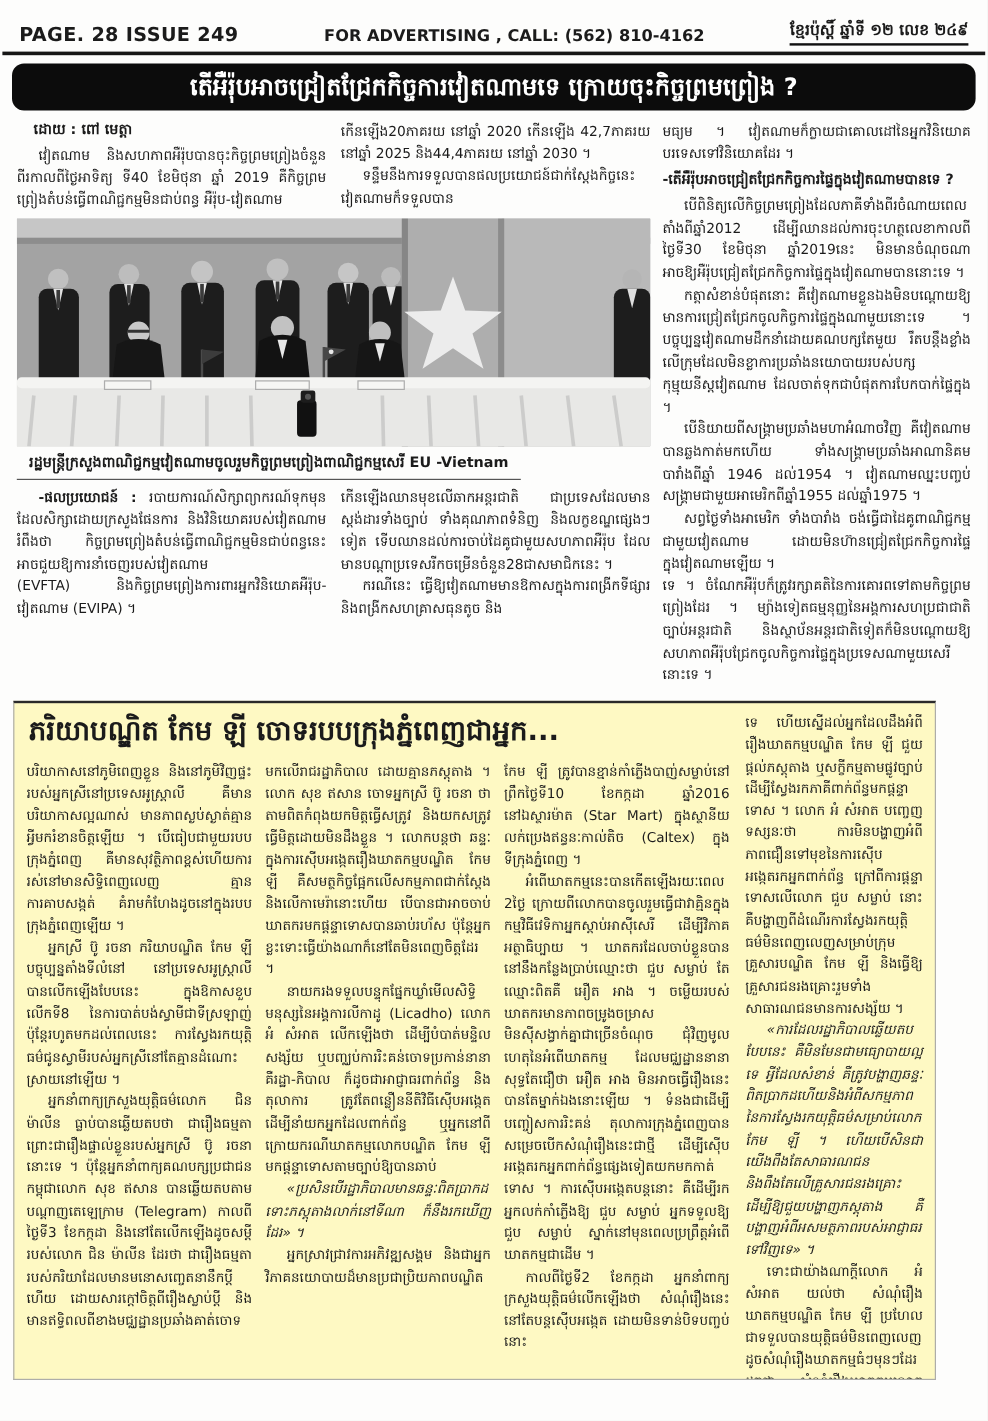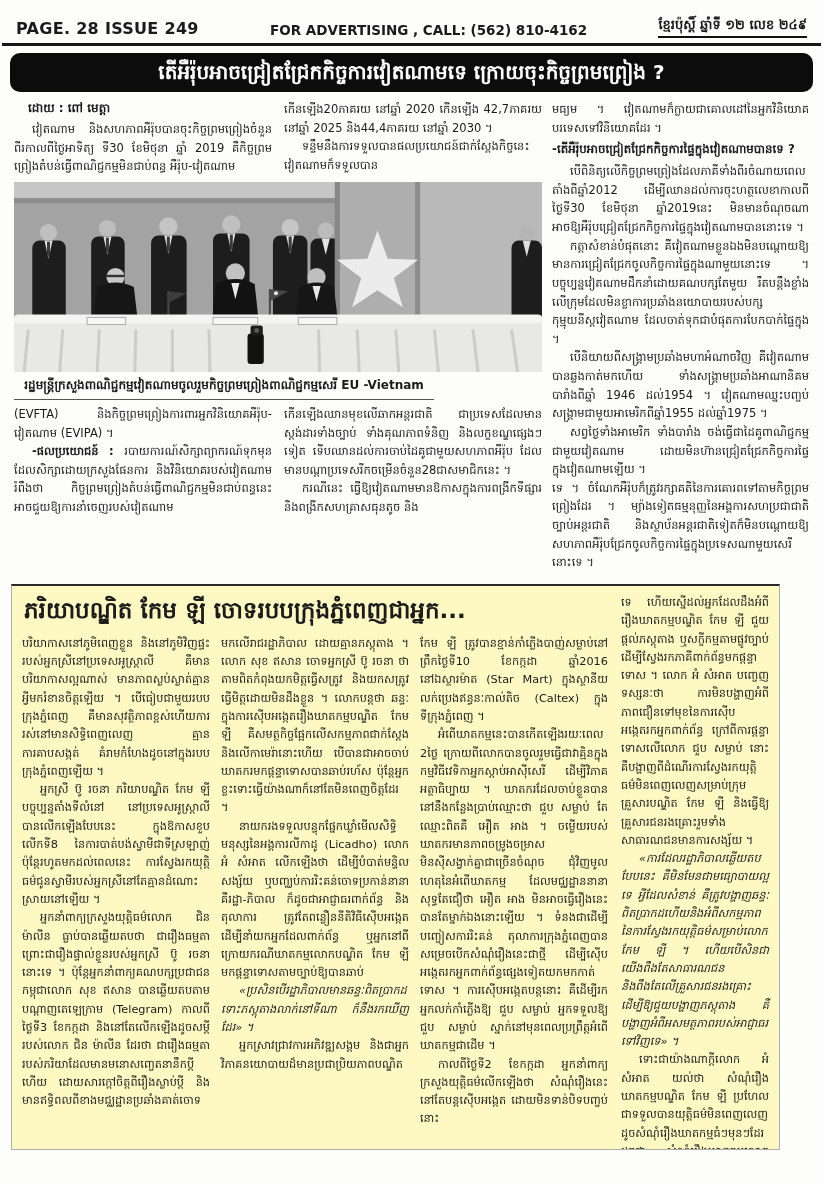--- a/index.html
+++ b/index.html
@@ -59,21 +59,21 @@
   </div>
 
   <div class="banner">តើអឺរ៉ុបអាចជ្រៀតជ្រែកកិច្ចការវៀតណាមទេ  ក្រោយចុះកិច្ចព្រមព្រៀង ?</div>
 
   <div class="art1">
     <div class="art1-left">
 
       <div class="art1-toprow">
         <div class="c">
           <p class="byline">ដោយ : ពៅ មេត្តា</p>
-          <p class="body">វៀតណាម និងសហភាពអឺរ៉ុបបានចុះកិច្ចព្រមព្រៀងចំនួនពីរកាលពីថ្ងៃអាទិត្យ ទី30 ខែមិថុនា ឆ្នាំ 2019 គឺកិច្ចព្រមព្រៀងតំបន់ធ្វើពាណិជ្ជកម្មមិនជាប់ពន្ធ អឺរ៉ុប-វៀតណាម</p>
+          <p class="body">វៀតណាម និងសហភាពអឺរ៉ុបបានចុះកិច្ចព្រមព្រៀងចំនួនពីរកាលពីថ្ងៃអាទិត្យ ទី40 ខែមិថុនា ឆ្នាំ 2019 គឺកិច្ចព្រមព្រៀងតំបន់ធ្វើពាណិជ្ជកម្មមិនជាប់ពន្ធ អឺរ៉ុប-វៀតណាម</p>
         </div>
         <div class="c">
           <p class="body noindent">កើនឡើង20ភាគរយ នៅឆ្នាំ 2020 កើនឡើង 42,7ភាគរយ នៅឆ្នាំ 2025 និង44,4ភាគរយ នៅឆ្នាំ 2030 ។</p>
           <p class="body">ទន្ទឹមនឹងការទទួលបានផលប្រយោជន៍ជាក់ស្តែងកិច្ចនេះ វៀតណាមក៏ទទួលបាន</p>
         </div>
       </div>
 
       <figure class="photo">
         <svg viewBox="0 0 520 188" preserveAspectRatio="none">
 
@@ -183,22 +183,22 @@
             <rect x="230" y="150" width="16" height="30" rx="3" fill="#111"></rect>
             <rect x="233" y="142" width="12" height="10" rx="2" fill="#1c1c1c"></rect>
             <circle cx="239" cy="147" r="2.5" fill="#555"></circle>
           </g>
         </svg>
         <figcaption>រដ្ឋមន្ត្រីក្រសួងពាណិជ្ជកម្មវៀតណាមចូលរួមកិច្ចព្រមព្រៀងពាណិជ្ជកម្មសេរី EU -Vietnam</figcaption>
       </figure>
 
       <div class="art1-botrow">
         <div class="c">
+          <p class="body"><span class="lead">-ផលប្រយោជន៍ : </span><span>របាយការណ៍សិក្សាព្យាករណ៍ទុកមុន ដែលសិក្សាដោយក្រសួងផែនការ និងវិនិយោគរបស់វៀតណាមរំពឹងថា កិច្ចព្រមព្រៀងតំបន់ធ្វើពាណិជ្ជកម្មមិនជាប់ពន្ធនេះ អាចជួយឱ្យការនាំចេញរបស់វៀតណាម</span></p>
           <p class="body noindent">(EVFTA) និងកិច្ចព្រមព្រៀងការពារអ្នកវិនិយោគអឺរ៉ុប-វៀតណាម (EVIPA) ។</p>
-          <p class="body"><span class="lead">-ផលប្រយោជន៍ : </span><span>របាយការណ៍សិក្សាព្យាករណ៍ទុកមុន ដែលសិក្សាដោយក្រសួងផែនការ និងវិនិយោគរបស់វៀតណាមរំពឹងថា កិច្ចព្រមព្រៀងតំបន់ធ្វើពាណិជ្ជកម្មមិនជាប់ពន្ធនេះ អាចជួយឱ្យការនាំចេញរបស់វៀតណាម</span></p>
         </div>
         <div class="c">
           <p class="body noindent">កើនឡើងឈានមុខលើឆាកអន្តរជាតិ ជាប្រទេសដែលមានស្តង់ដារទាំងច្បាប់ ទាំងគុណភាពទំនិញ និងលក្ខខណ្ឌផ្សេងៗទៀត ទើបឈានដល់ការចាប់ដៃគូជាមួយសហភាពអឺរ៉ុប ដែលមានបណ្តាប្រទេសរីកចម្រើនចំនួន28ជាសមាជិកនេះ ។</p>
           <p class="body">ករណីនេះ ធ្វើឱ្យវៀតណាមមានឱកាសក្នុងការពង្រីកទីផ្សារ និងពង្រីកសហគ្រាសធុនតូច និង</p>
         </div>
       </div>
     </div>
 
     <div class="art1-col3">
       <p class="body noindent">មធ្យម ។ វៀតណាមក៏ក្លាយជាគោលដៅនៃអ្នកវិនិយោគបរទេសទៅវិនិយោគដែរ ។</p>

